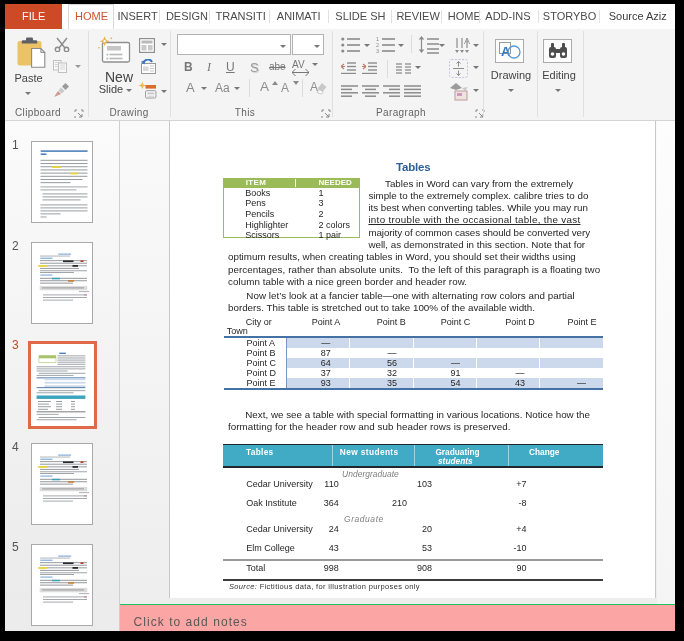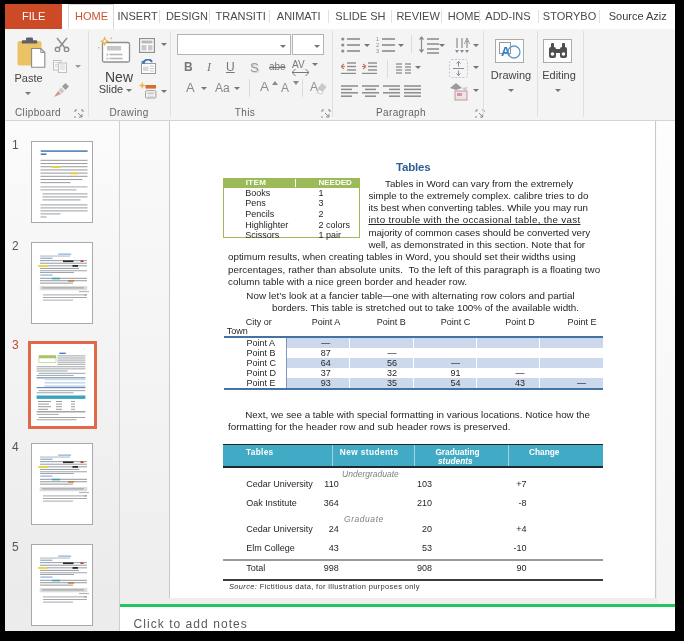--- a/index.html
+++ b/index.html
@@ -16,21 +16,21 @@
 .gsep { position:absolute; top:2px; height:86px; width:1px; background:#e0e0e0; }
 .glabel { position:absolute; top:78px; height:13px; font-size:10px; letter-spacing:0.35px; color:#646464; text-align:center; width:80px; }
 .dropA { position:absolute; width:0; height:0; border-left:3px solid transparent; border-right:3px solid transparent; border-top:3px solid #777; }
 .launch { position:absolute; width:10px; height:10px; }
 
 #panel { position:absolute; left:5px; top:121px; width:113.5px; height:509.5px; background:linear-gradient(#fbfbfb,#eaeaea); }
 #paneldiv { position:absolute; left:118.5px; top:121px; width:1px; height:509.5px; background:#cfcfcf; }
 #editor { position:absolute; left:119.5px; top:121px; width:555.5px; height:509px; background:linear-gradient(#fafafa,#ededed); }
 #slide { position:absolute; left:169px; top:121px; width:487px; height:476.5px; background:#fff; border-left:1px solid #c8c8c8; border-right:1px solid #c8c8c8; }
 #scrollgut { position:absolute; left:656.5px; top:121px; width:18.5px; height:509.5px; background:linear-gradient(#fdfdfd,#f4f4f4); }
-#notes { position:absolute; left:119.5px; top:603.5px; width:555.5px; height:27px; background:#ffffff; border-top:3px solid #22c55e; }
+#notes { position:absolute; left:119.5px; top:603.5px; width:555.5px; height:27px; background:#fca5a5; border-top:1px solid #22c55e; }
 #notes .txt { position:absolute; left:14px; top:10px; font-size:12px; letter-spacing:1.05px; color:#595959; }
 #panelbot { position:absolute; left:5px; top:601px; width:113.5px; height:29.5px; background:#ececec; }
 
 .thumbnum { position:absolute; left:12px; width:14px; font-size:12px; color:#555; }
 .thumb { position:absolute; left:30.5px; width:62.8px; height:82.3px; background:#fff; border:1px solid #a9a9a9; }
 
 .sc { position:absolute; color:#262626; font-size:9.8px; line-height:12.1px; white-space:pre; }
 </style>
 </head>
 <body>
@@ -570,21 +570,21 @@
     <div class="sc" style="left:385px;top:178.1px;">Tables in Word can vary from the extremely</div>
     <div class="sc" style="left:368.4px;top:190.2px;">simple to the extremely complex. calibre tries to do</div>
     <div class="sc" style="left:368.4px;top:202.3px;letter-spacing:-0.02px;">its best when converting tables. While you may run</div>
     <div class="sc" style="left:368.4px;top:214px;letter-spacing:0.3px;text-decoration:underline;">into trouble with the occasional table, the vast</div>
     <div class="sc" style="left:368.4px;top:226.5px;letter-spacing:-0.09px;">majority of common cases should be converted very</div>
     <div class="sc" style="left:368.4px;top:238.6px;">well, as demonstrated in this section. Note that for</div>
     <div class="sc" style="left:228px;top:251.2px;">optimum results, when creating tables in Word, you should set their widths using</div>
     <div class="sc" style="left:228px;top:263.6px;letter-spacing:0.06px;">percentages, rather than absolute units.&nbsp; To the left of this paragraph is a floating two</div>
     <div class="sc" style="left:228px;top:276px;letter-spacing:0.05px;">column table with a nice green border and header row.</div>
     <div class="sc" style="left:246.3px;top:290px;letter-spacing:0.03px;">Now let’s look at a fancier table—one with alternating row colors and partial</div>
-    <div class="sc" style="left:228px;top:302.4px;margin-left:44px;">borders. This table is stretched out to take 100% of the available width.</div>
+    <div class="sc" style="left:228px;top:302.4px;">borders. This table is stretched out to take 100% of the available width.</div>
 
     <div class="sc" style="left:245.7px;top:315.8px;font-size:9px;">City or</div>
     <div class="sc" style="left:226.8px;top:325.1px;font-size:9px;">Town</div>
     <div class="sc" style="left:311.8px;top:315.8px;font-size:9px;">Point A</div>
     <div class="sc" style="left:376.7px;top:315.8px;font-size:9px;">Point B</div>
     <div class="sc" style="left:440.7px;top:315.8px;font-size:9px;">Point C</div>
     <div class="sc" style="left:505.2px;top:315.8px;font-size:9px;">Point D</div>
     <div class="sc" style="left:567.6px;top:315.8px;font-size:9px;">Point E</div>
     <div class="abs" style="left:224px;top:335.5px;width:378.5px;height:2.2px;background:#4472a4;"></div>
     <div class="abs" style="left:286px;top:337.7px;width:316.5px;height:10.2px;background:#ccd9ec;"></div>
@@ -617,21 +617,21 @@
     <div class="abs" style="left:435.4px;top:447.4px;font-size:8.3px;font-weight:bold;color:#fff;">Graduating</div>
     <div class="abs" style="left:438px;top:456.4px;font-size:8.3px;font-weight:bold;color:#fff;font-style:italic;">students</div>
     <div class="abs" style="left:529px;top:447.4px;font-size:8.3px;font-weight:bold;color:#fff;">Change</div>
     <div class="abs" style="left:342.1px;top:469.4px;font-size:8.5px;font-style:italic;color:#808080;">Undergraduate</div>
     <div class="sc" style="left:246.3px;top:478.1px;font-size:9px;">Cedar University</div>
     <div class="sc" style="left:298.7px;top:478.1px;font-size:9px;width:40px;text-align:right;">110</div>
     <div class="sc" style="left:392px;top:478.1px;font-size:9px;width:40px;text-align:right;">103</div>
     <div class="sc" style="left:486.5px;top:478.1px;font-size:9px;width:40px;text-align:right;">+7</div>
     <div class="sc" style="left:246.3px;top:496.8px;font-size:9px;">Oak Institute</div>
     <div class="sc" style="left:298.7px;top:496.8px;font-size:9px;width:40px;text-align:right;">364</div>
-    <div class="sc" style="left:392px;top:496.8px;font-size:9px;width:40px;text-align:right;">210</div>
+    <div class="sc" style="left:392px;top:496.8px;font-size:9px;width:40px;">210</div>
     <div class="sc" style="left:486.5px;top:496.8px;font-size:9px;width:40px;text-align:right;">-8</div>
     <div class="abs" style="left:344px;top:514.4px;font-size:8.5px;font-style:italic;letter-spacing:0.55px;color:#808080;">Graduate</div>
     <div class="sc" style="left:246.3px;top:523.1px;font-size:9px;">Cedar University</div>
     <div class="sc" style="left:298.7px;top:523.1px;font-size:9px;width:40px;text-align:right;">24</div>
     <div class="sc" style="left:392px;top:523.1px;font-size:9px;width:40px;text-align:right;">20</div>
     <div class="sc" style="left:486.5px;top:523.1px;font-size:9px;width:40px;text-align:right;">+4</div>
     <div class="sc" style="left:246.3px;top:541.6px;font-size:9px;">Elm College</div>
     <div class="sc" style="left:298.7px;top:541.6px;font-size:9px;width:40px;text-align:right;">43</div>
     <div class="sc" style="left:392px;top:541.6px;font-size:9px;width:40px;text-align:right;">53</div>
     <div class="sc" style="left:486.5px;top:541.6px;font-size:9px;width:40px;text-align:right;">-10</div>

